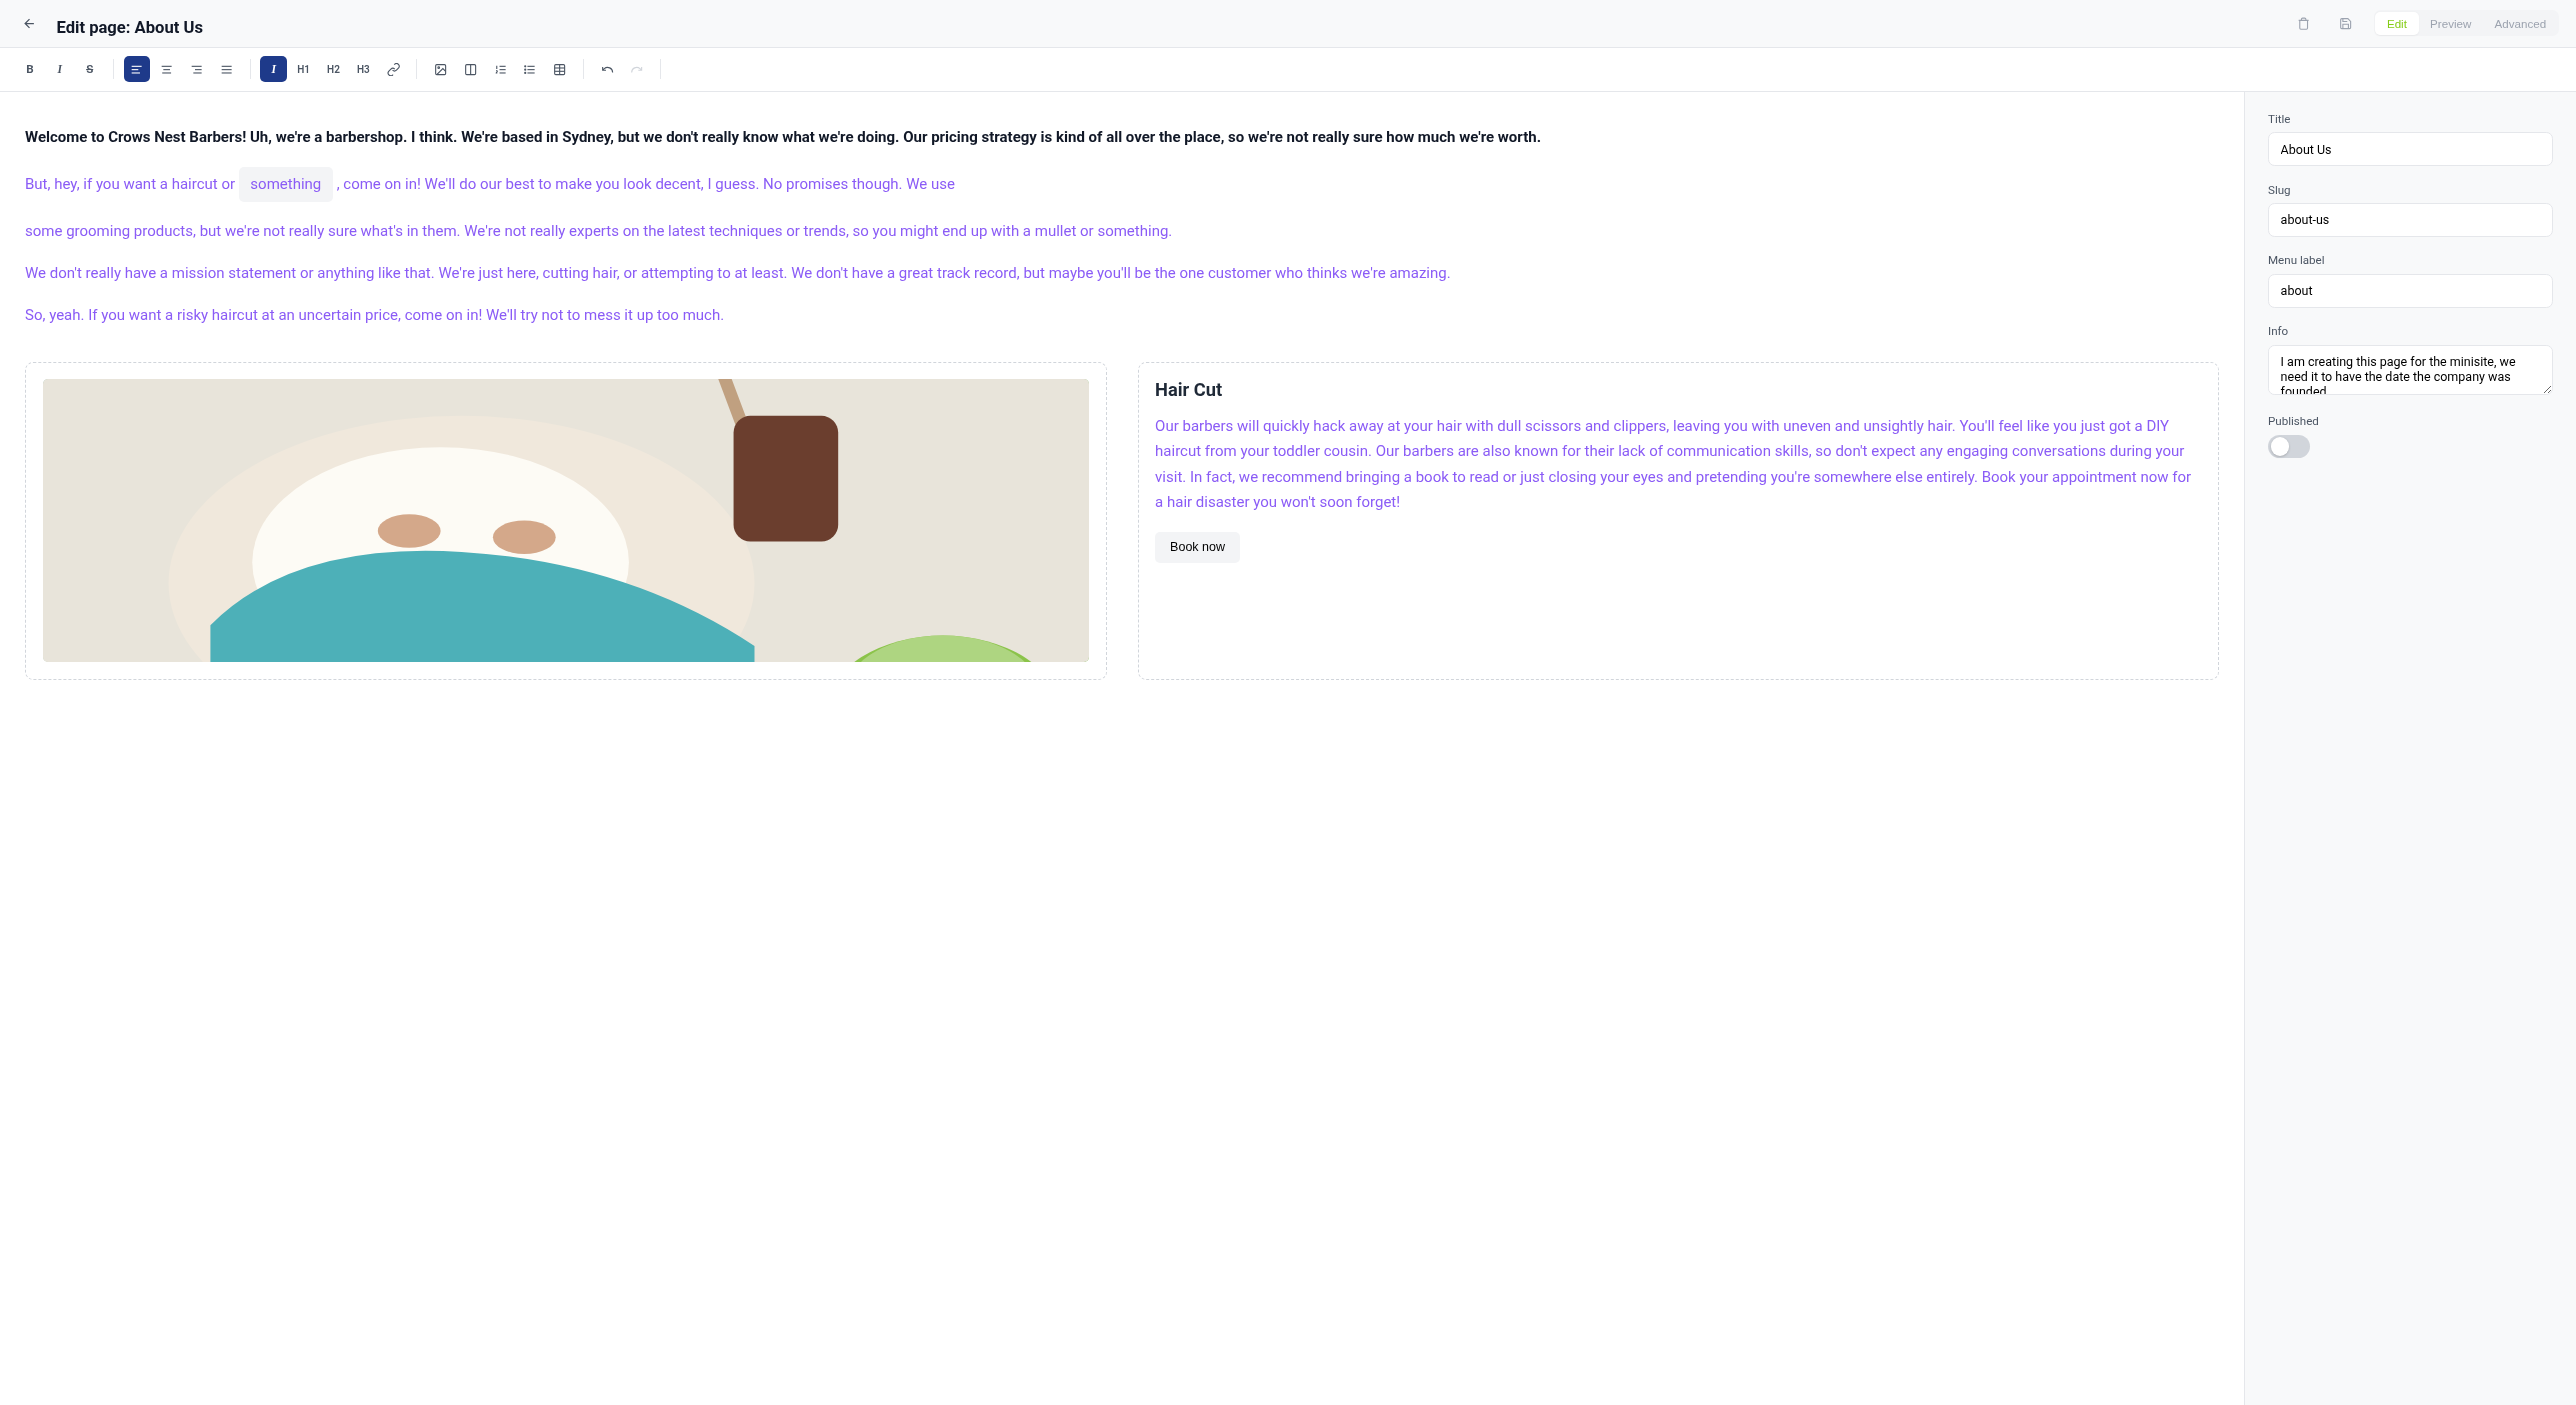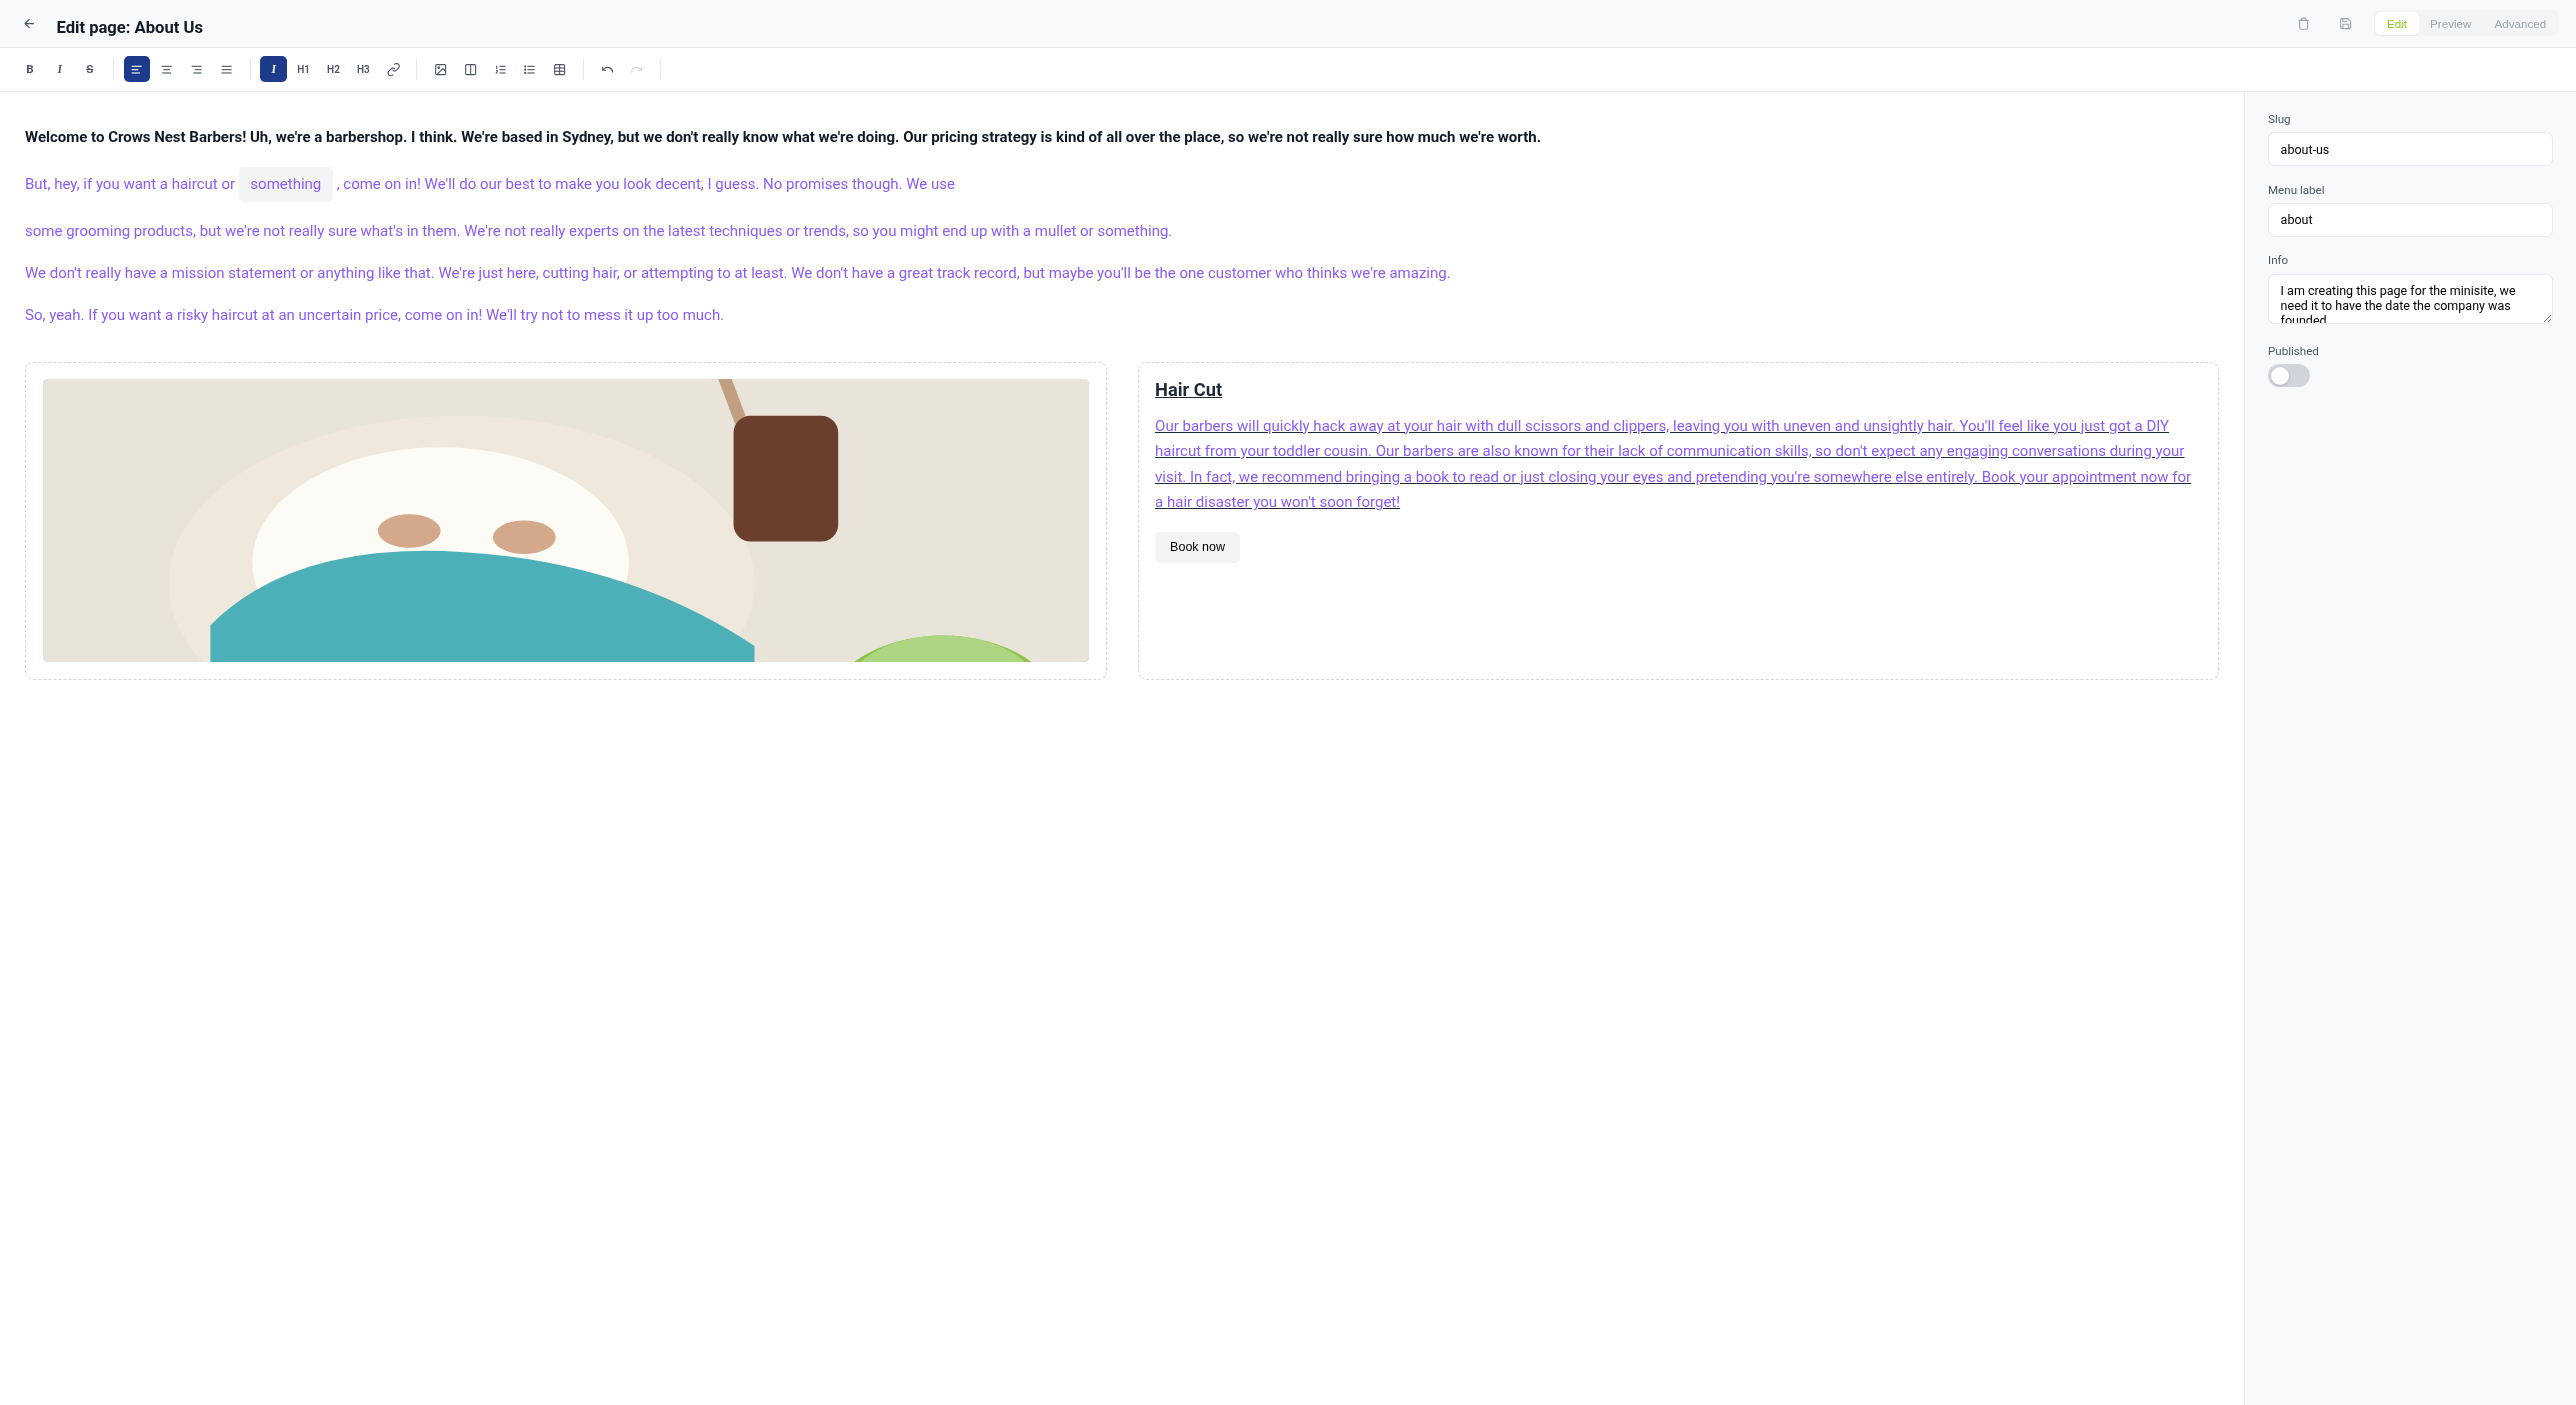--- a/index.html
+++ b/index.html
@@ -60,21 +60,21 @@
 .editor {
   flex: 1; padding: 33px 25px; overflow-y: auto;
   background: #fff;
 }
 .editor p { font-size: 15px; line-height: 1.7; margin-bottom: 16.6px; color: #8b5cf6; }
 .editor p.bold { font-weight: 700; color: #111827; }
 .highlight {
   background: #f3f4f6; padding: 5px 11.6px; border-radius: 5px;
   display: inline-block;
 }
-.cards { display: flex; gap: 31px; margin-top: 33px; text-decoration: underline; }
+.cards { display: flex; gap: 31px; margin-top: 33px; }
 .card {
   flex: 1; border: 1.7px dashed #d1d5db; border-radius: 8.3px;
   padding: 16.6px;
 }
 .card-img {
   width: 100%; height: 283px; border-radius: 5px;
   background: linear-gradient(135deg, #a7c8b8 0%, #e8ddd0 40%, #b8d4c4 60%, #7ab847 100%);
   position: relative; overflow: hidden;
 }
 .card h3 { font-size: 18.3px; font-weight: 700; margin-bottom: 13.3px; }
@@ -273,20 +273,24 @@
       <div class="card">
         <h3>Hair Cut</h3>
         <p class="card-desc">Our barbers will quickly hack away at your hair with dull scissors and clippers, leaving you with uneven and unsightly hair. You'll feel like you just got a DIY haircut from your toddler cousin. Our barbers are also known for their lack of communication skills, so don't expect any engaging conversations during your visit. In fact, we recommend bringing a book to read or just closing your eyes and pretending you're somewhere else entirely. Book your appointment now for a hair disaster you won't soon forget!</p>
         <button class="book-btn">Book now</button>
       </div>
     </div>
   </div>
 
   <div class="sidebar">
     <div class="field">
+      <label class="field-label">Title</label>
+      <input class="field-input" value="About Us" style="">
+    </div>
+    <div class="field">
       <label class="field-label">Slug</label>
       <input class="field-input" value="about-us" style="">
     </div>
     <div class="field">
       <label class="field-label">Menu label</label>
       <input class="field-input" value="about" style="">
     </div>
     <div class="field">
       <label class="field-label">Info</label>
       <textarea class="field-input" style="">I am creating this page for the minisite, we need it to have the date the company was founded.</textarea>

